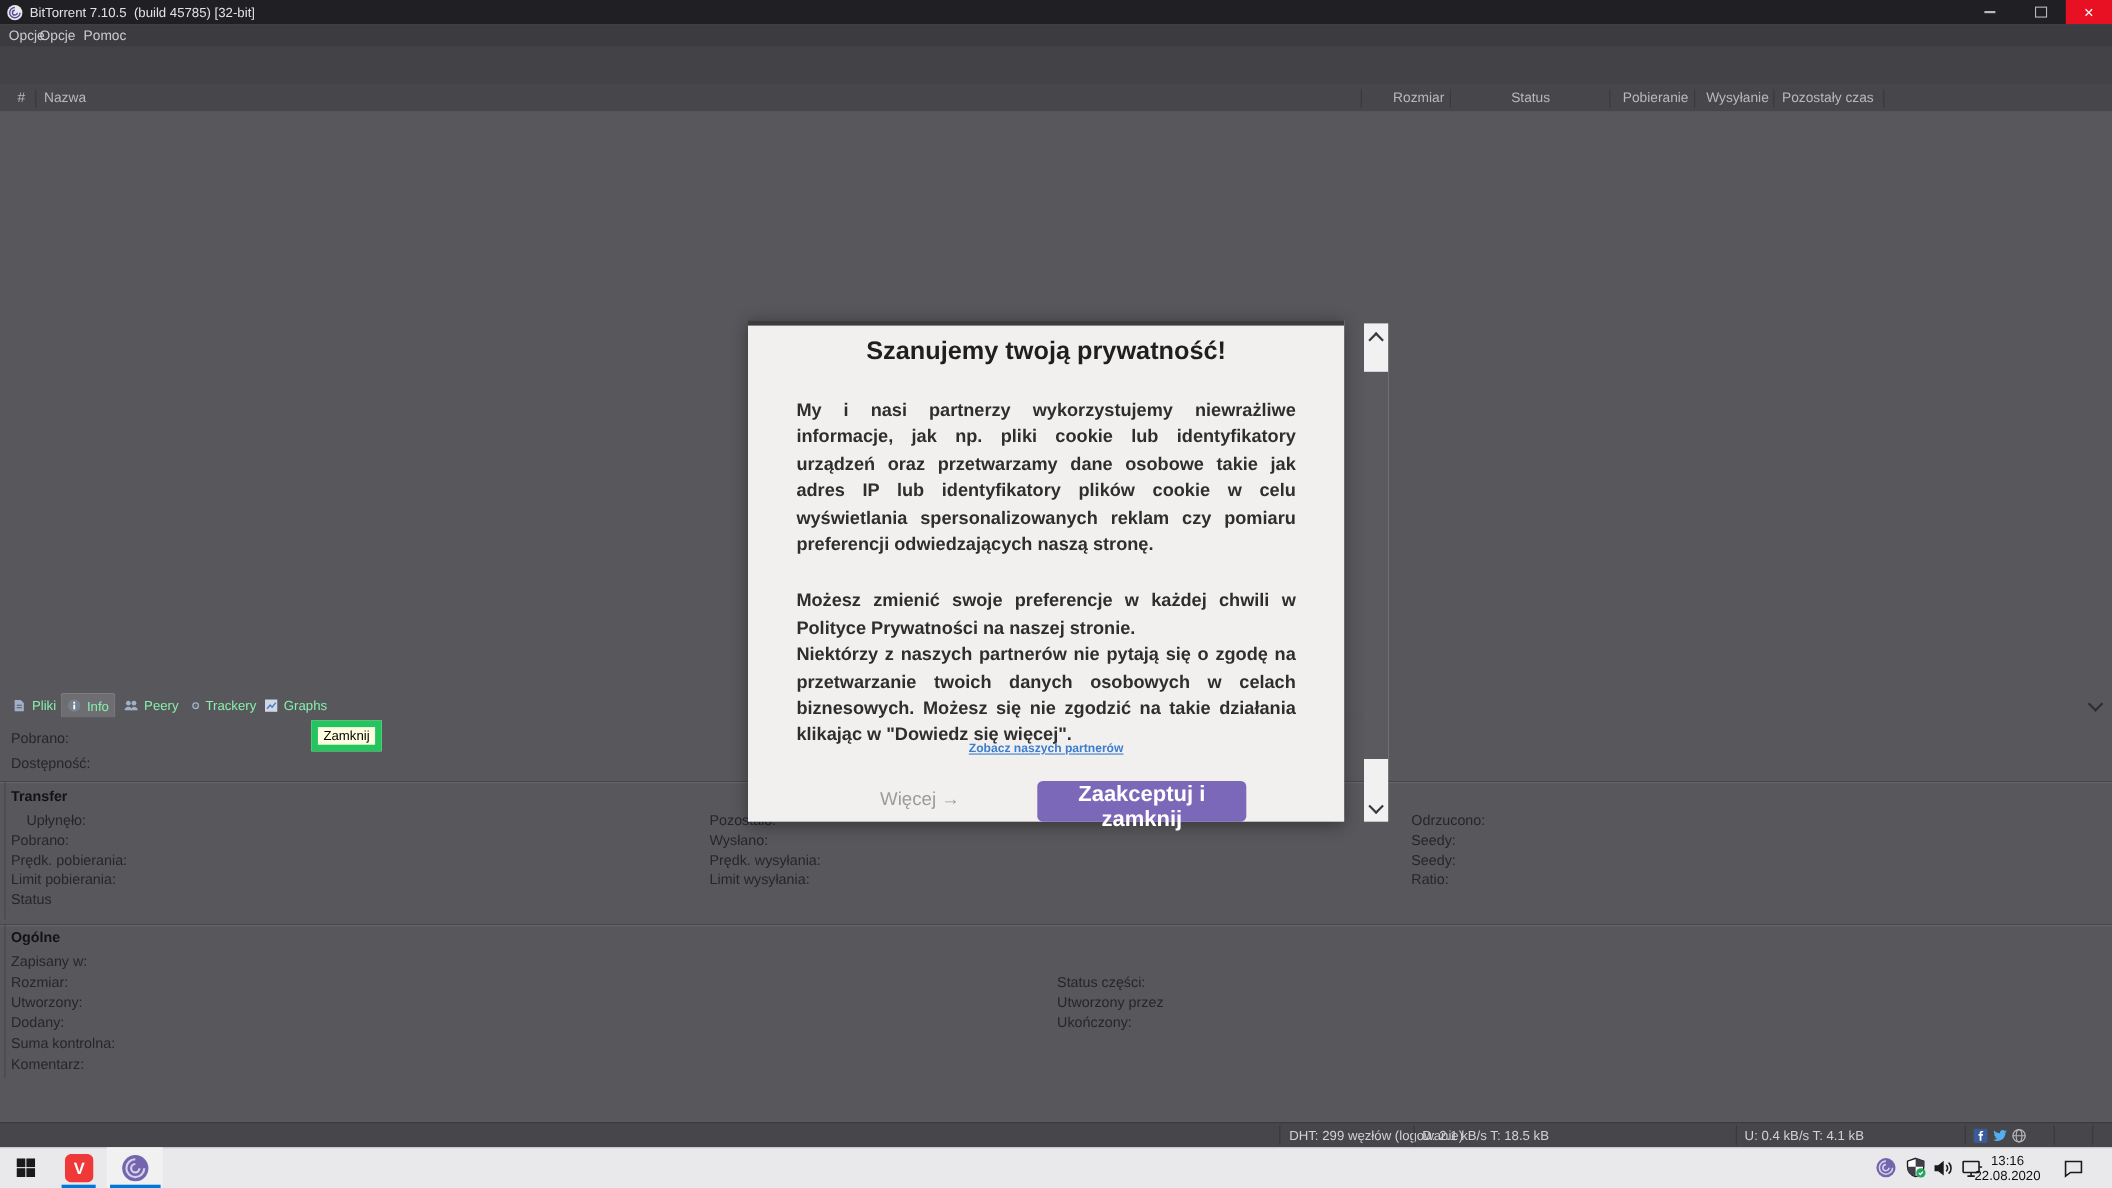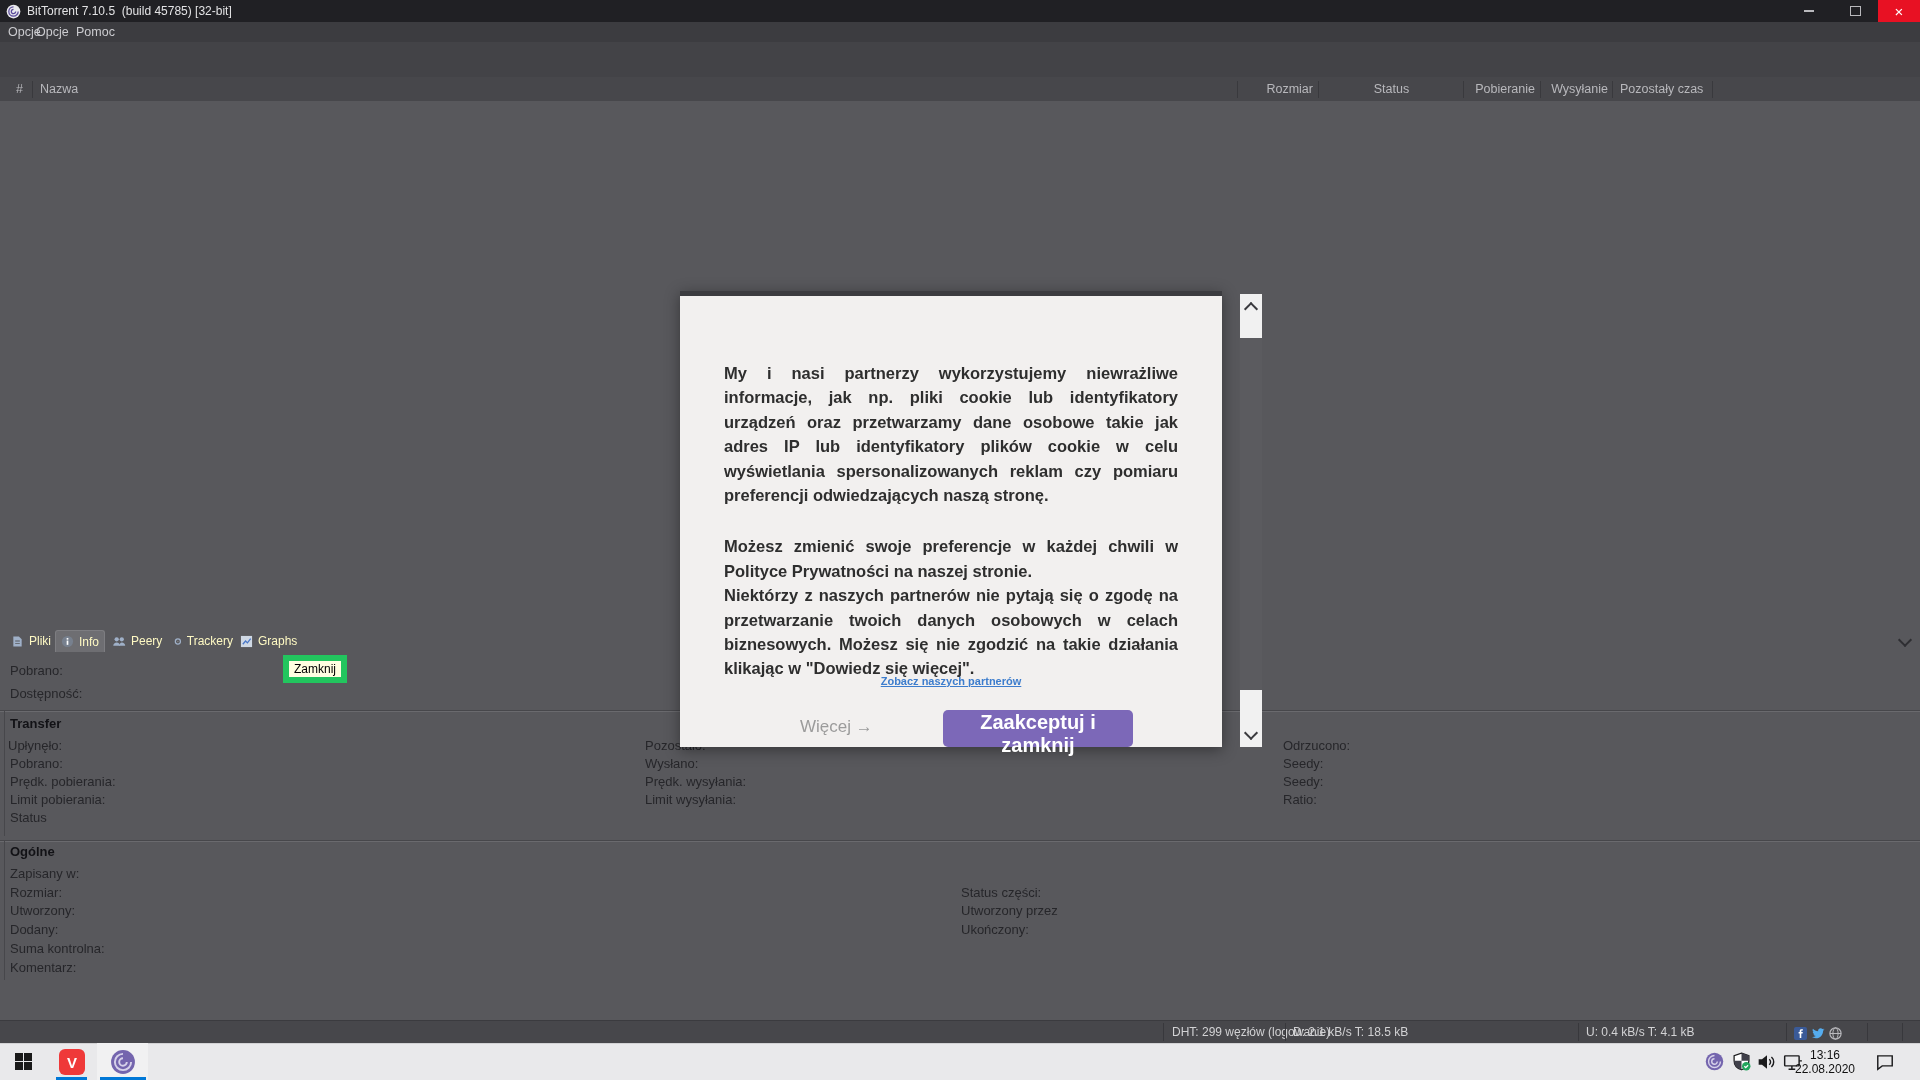--- a/index.html
+++ b/index.html
@@ -29,21 +29,21 @@
              display:flex;align-items:center;justify-content:center;}
   
   .listheader{position:absolute;left:0;top:77px;width:1920px;height:24px;background:#47474b;border-bottom:1px solid #3a3a3e;}
   .colh{position:absolute;top:82px;font-size:12.5px;color:#b8b8bc;white-space:nowrap;}
   .chsep{position:absolute;top:81px;width:1px;height:17px;background:#39393d;}
   
   .listarea{position:absolute;left:0;top:101px;width:1920px;height:529px;background:#58585c;}
   
   .tabbar{position:absolute;left:0;top:630px;width:1920px;height:22px;background:#58585c;}
   .tab{position:absolute;top:630px;height:22px;display:flex;align-items:center;gap:5px;padding-left:5px;
-       box-sizing:border-box;font-size:12px;color:#fef9c3;}
+       box-sizing:border-box;font-size:12px;color:#86efac;}
   .tab.active{background:#6e6e72;border-radius:3px 3px 0 0;border:1px solid #7d7d81;border-bottom:none;}
   
   .lbl{position:absolute;font-size:13px;color:#26262a;white-space:nowrap;}
   .hdrlbl{font-weight:bold;color:#121216;}
   .hline{position:absolute;height:1px;background:#47474b;box-shadow:0 1px 0 #6a6a6e;}
   .vline{position:absolute;width:1px;background:#47474b;}
   
   .statusbar{position:absolute;left:0;top:1020px;width:1920px;height:23px;background:#47474b;border-top:1px solid #3b3b3f;}
   .sbtxt{position:absolute;top:1025px;font-size:12px;color:#d2d2d4;white-space:nowrap;}
   .sbsep{position:absolute;top:1023px;width:1px;height:18px;background:#38383c;}
@@ -276,21 +276,21 @@
     <div class="chev" style="position:static;display:block;transform:rotate(225deg);border-color:#2e2e32;margin:2px auto 0"></div>
   </div>
 
   <span class="lbl" style="left:10px;top:663px">Pobrano:</span>
   <span class="lbl" style="left:10px;top:686px">Dostępność:</span>
 
   <div class="hline" style="left:0;top:710px;width:1920px"></div>
   <div class="vline" style="left:4px;top:710px;height:126px"></div>
   <span class="lbl hdrlbl" style="left:10px;top:716px">Transfer</span>
 
-  <span class="lbl" style="left:8px;top:738px">Upłynęło:</span>
+  <span class="lbl" style="left:24px;top:738px">Upłynęło:</span>
   <span class="lbl" style="left:10px;top:756px">Pobrano:</span>
   <span class="lbl" style="left:10px;top:774px">Prędk. pobierania:</span>
   <span class="lbl" style="left:10px;top:792px">Limit pobierania:</span>
   <span class="lbl" style="left:10px;top:810px">Status</span>
 
   <span class="lbl" style="left:645px;top:738px">Pozostało:</span>
   <span class="lbl" style="left:645px;top:756px">Wysłano:</span>
   <span class="lbl" style="left:645px;top:774px">Prędk. wysyłania:</span>
   <span class="lbl" style="left:645px;top:792px">Limit wysyłania:</span>
 
@@ -338,20 +338,21 @@
       <circle cx="6.5" cy="6.5" r="5.6" fill="none" stroke="#b9b9bd" stroke-width="1.2"></circle>
       <ellipse cx="6.5" cy="6.5" rx="2.6" ry="5.6" fill="none" stroke="#b9b9bd" stroke-width="1"></ellipse>
       <path d="M1 6.5h11" stroke="#b9b9bd" stroke-width="1"></path>
     </svg>
   </div>
   <div class="sbsep" style="left:1867px"></div>
   <div class="sbsep" style="left:1902px"></div>
 
   <div class="dialog">
     <div class="dlg-top"></div>
+    <div class="dlg-title">Szanujemy twoją prywatność!</div>
     <div class="dlg-body">
       <p class="gap">My i nasi partnerzy wykorzystujemy niewrażliwe informacje, jak np. pliki cookie lub identyfikatory urządzeń oraz przetwarzamy dane osobowe takie jak adres IP lub identyfikatory plików cookie w celu wyświetlania spersonalizowanych reklam czy pomiaru preferencji odwiedzających naszą stronę.</p>
       <p>Możesz zmienić swoje preferencje w każdej chwili w Polityce Prywatności na naszej stronie.</p>
       <p>Niektórzy z naszych partnerów nie pytają się o zgodę na przetwarzanie twoich danych osobowych w celach biznesowych. Możesz się nie zgodzić na takie działania klikając w "Dowiedz się więcej".</p>
     </div>
     <div class="dlg-link">Zobacz naszych partnerów</div>
     <span class="dlg-more">Więcej →</span>
     <button class="dlg-accept">Zaakceptuj i zamknij</button>
   </div>
 

